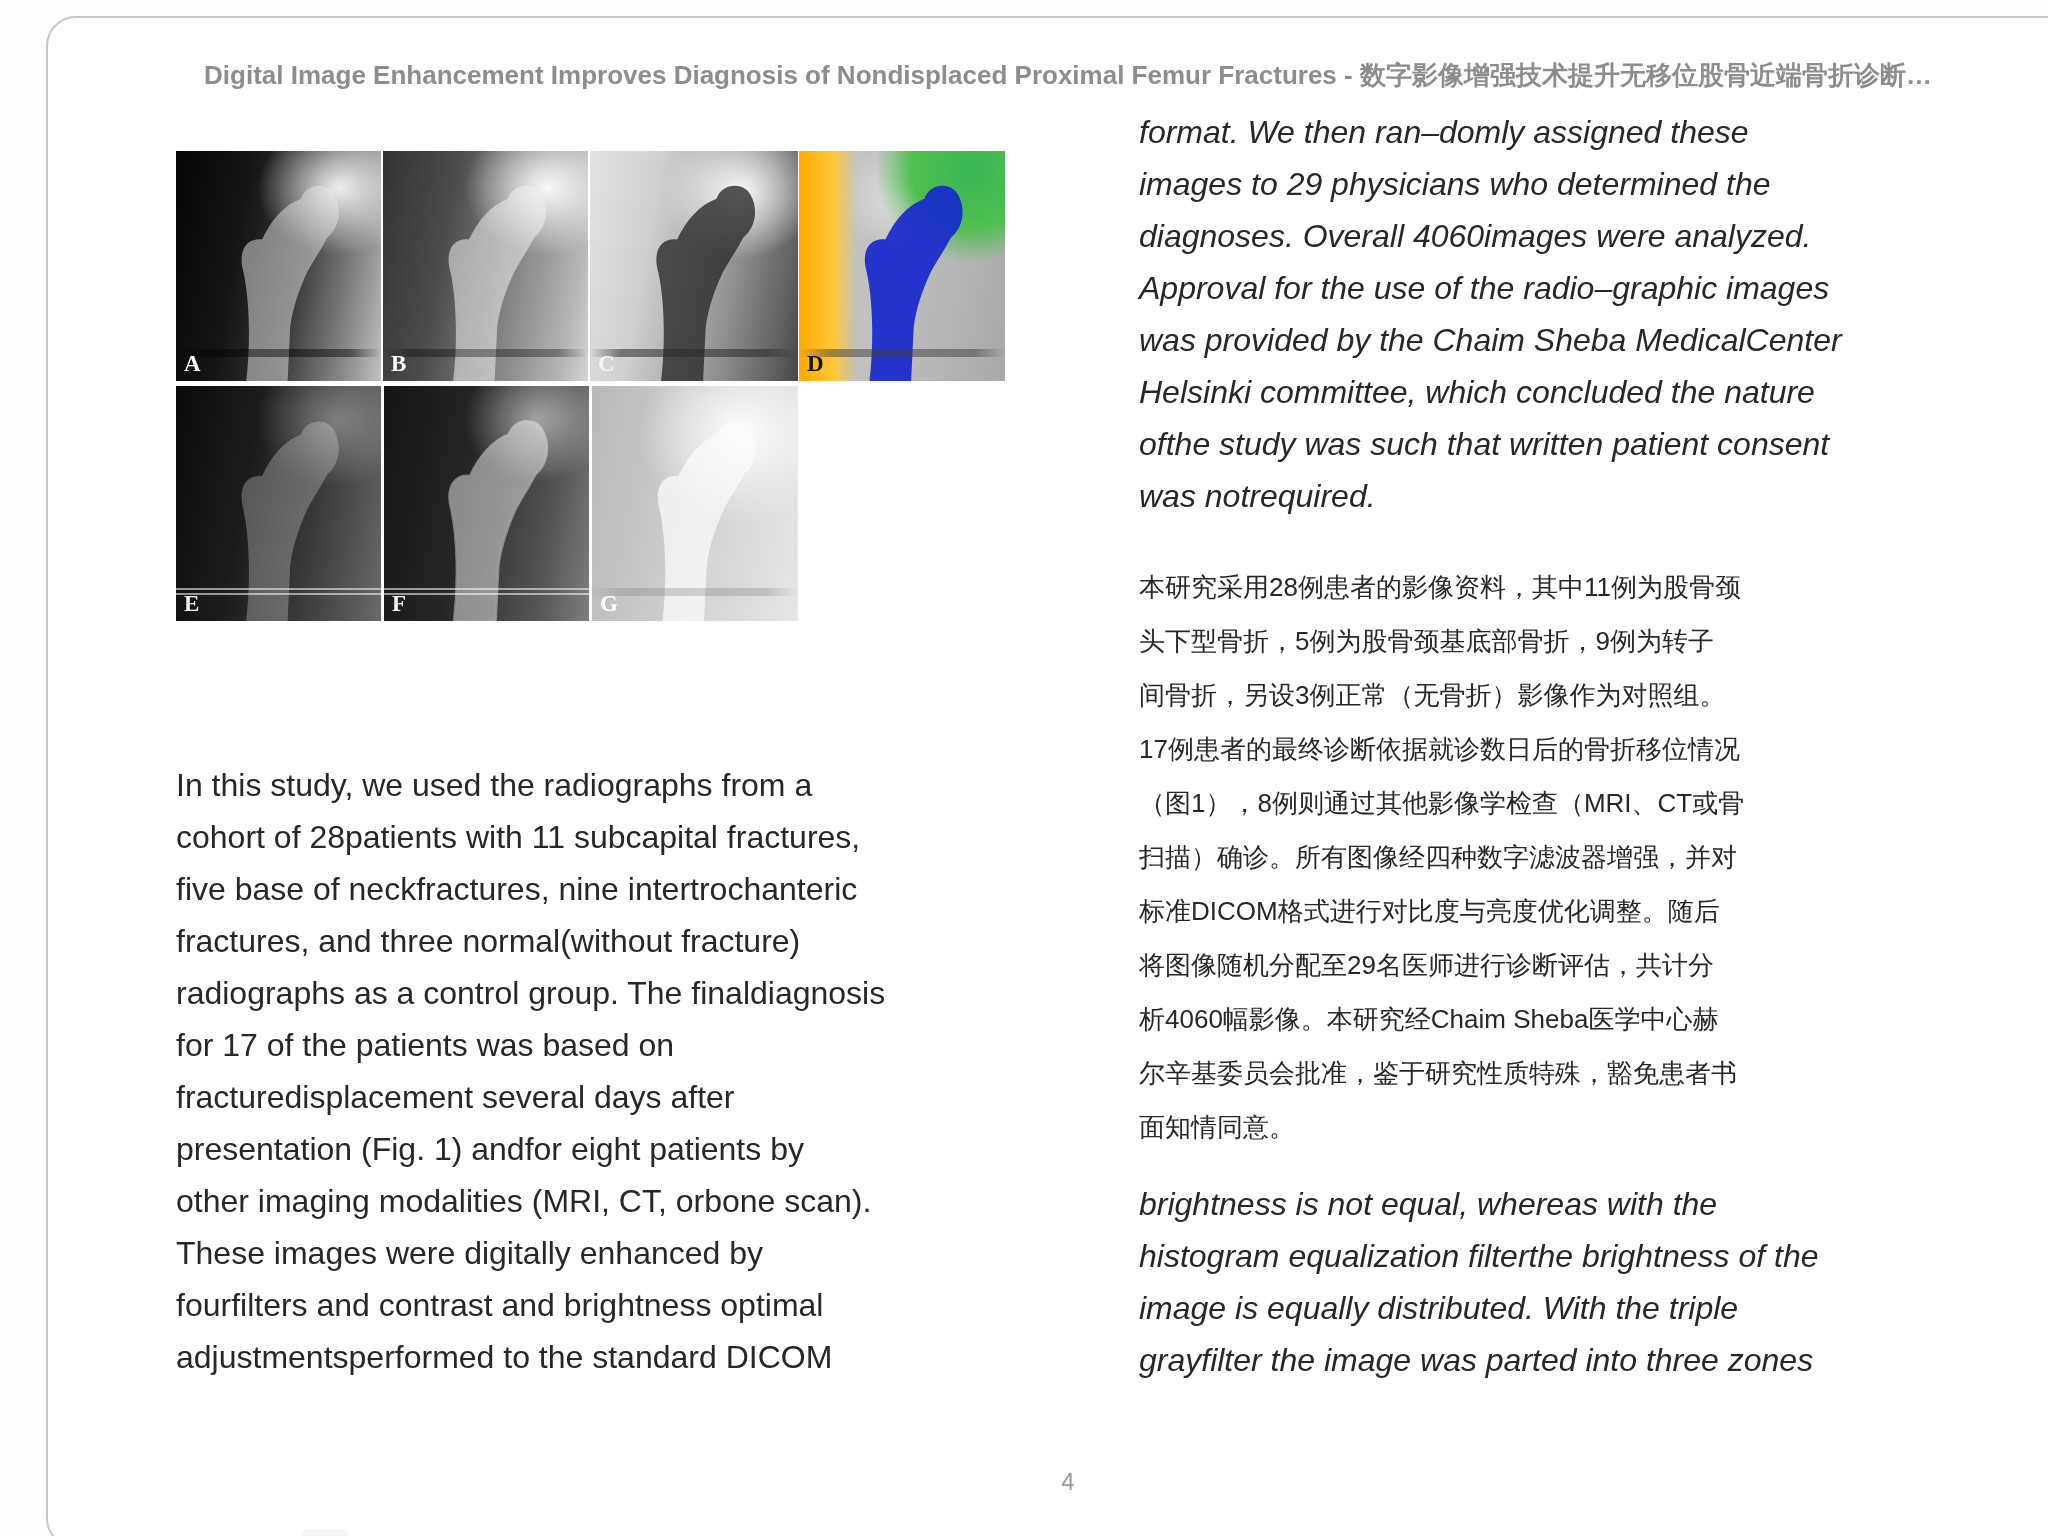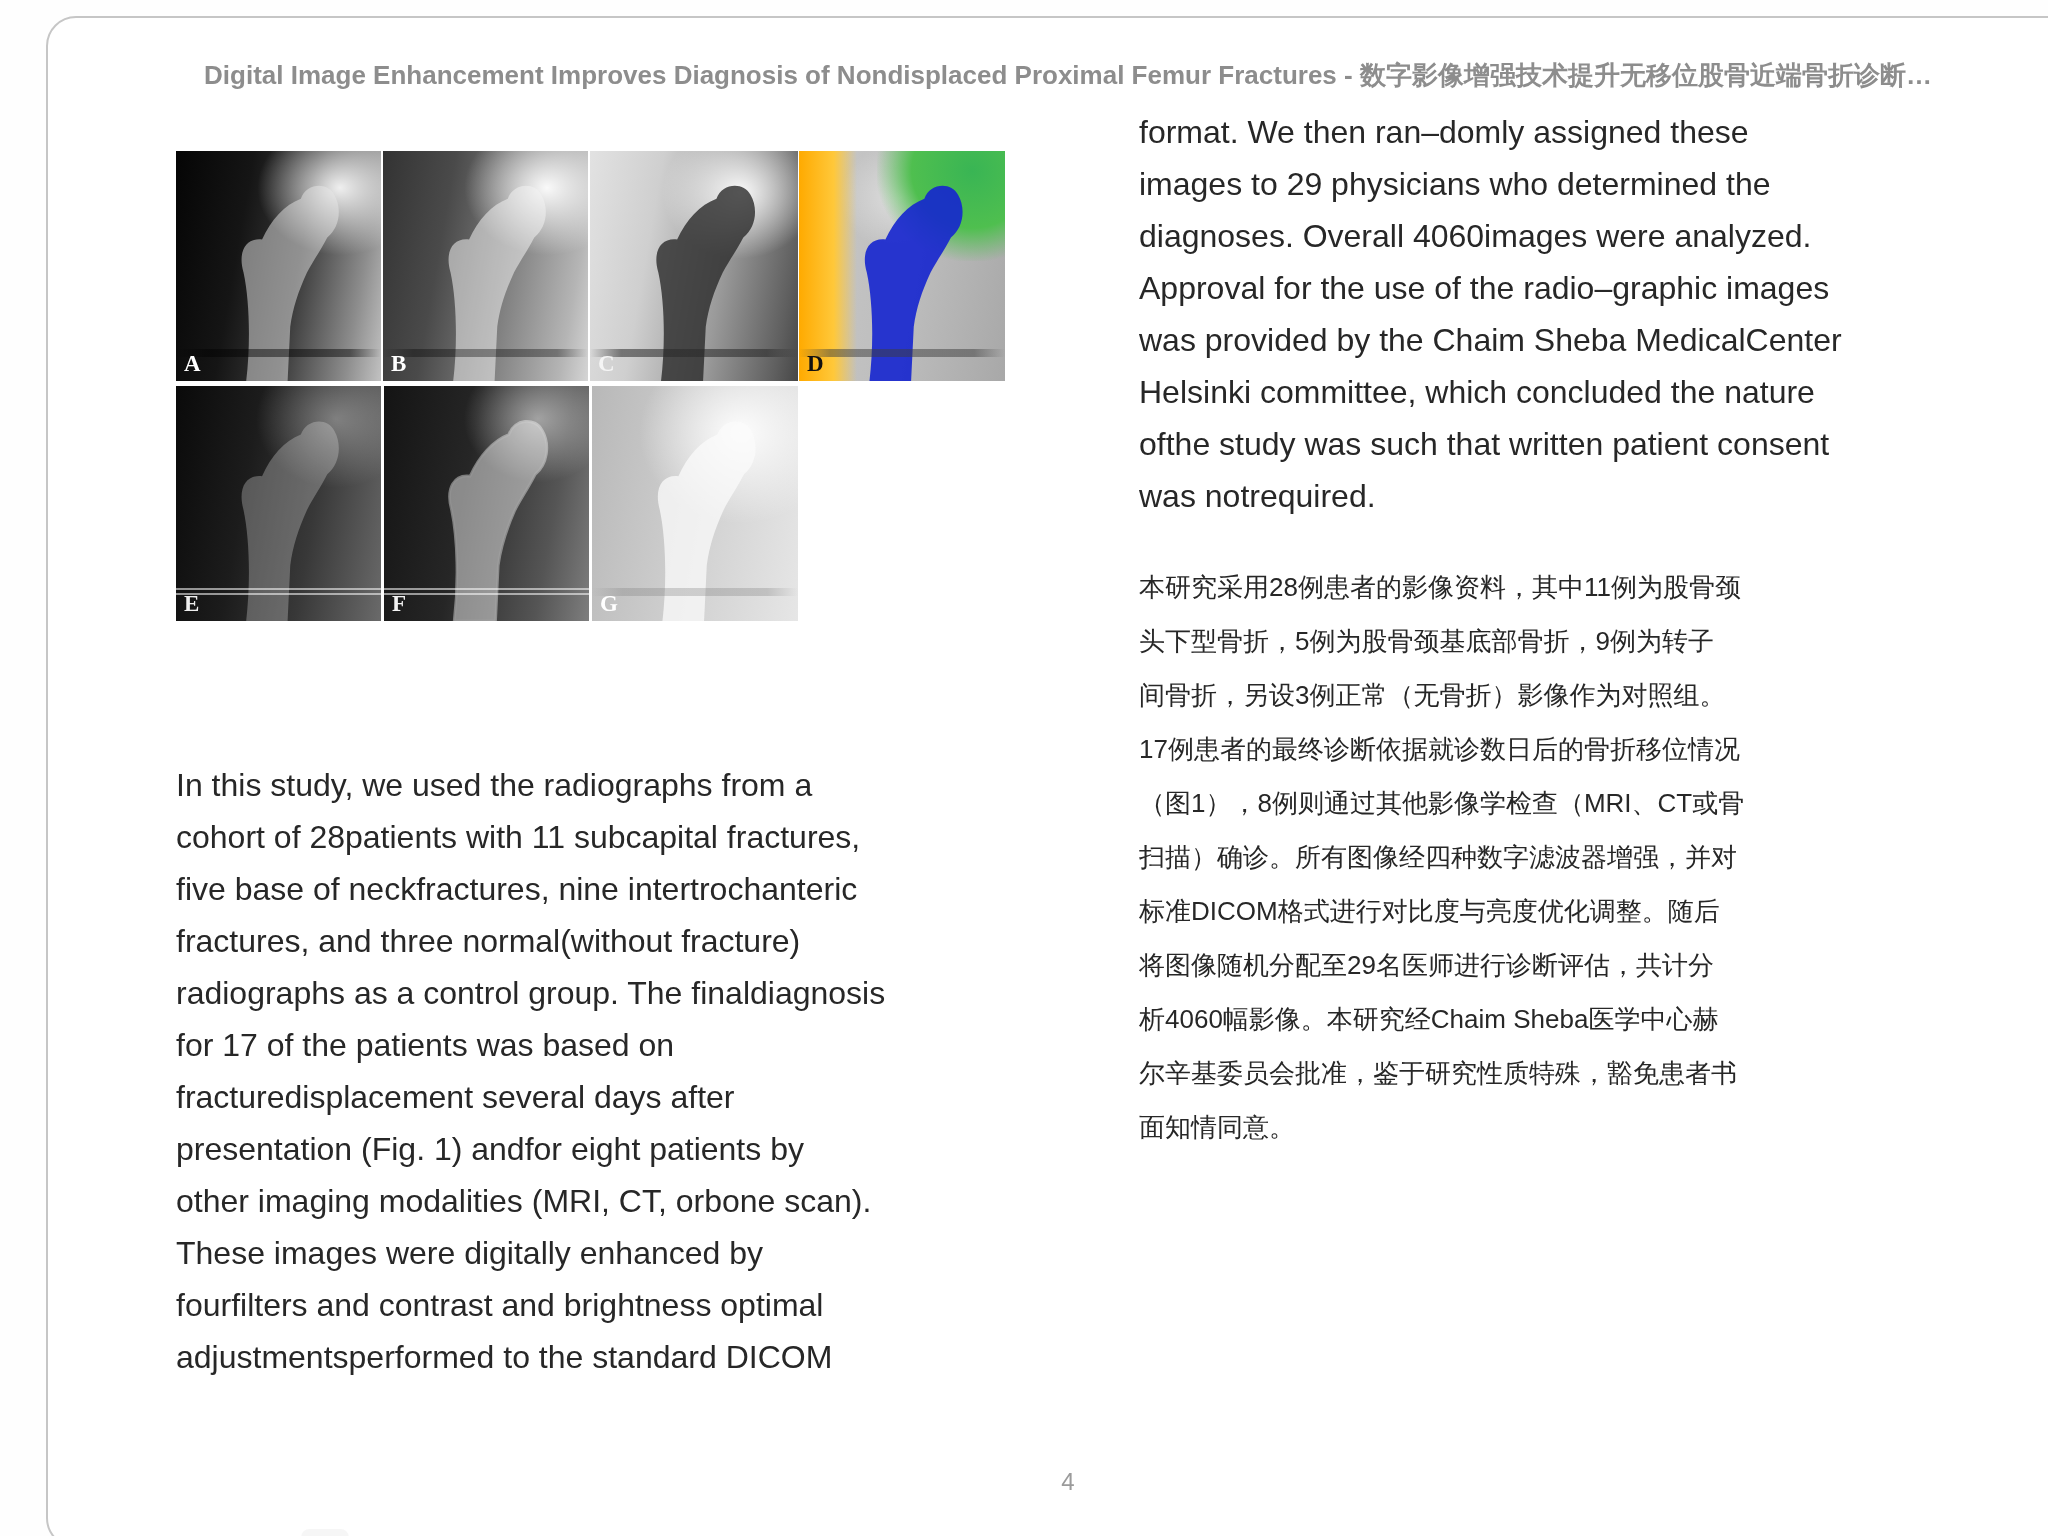--- a/index.html
+++ b/index.html
@@ -64,21 +64,21 @@
       --bone:#fbfbfb;--bop:.75;
       --line:linear-gradient(90deg,rgba(120,120,120,0),rgba(120,120,120,.3) 15%,rgba(120,120,120,.3) 85%,rgba(120,120,120,0));
       --lab:#ffffff;}
   
   .col{position:absolute;color:#272727;}
   .col p{margin:0;}
   .col-left{left:128px;top:741px;width:833px;}
   .col-right{left:1091px;top:88px;width:823px;}
   p.en{font-size:32px;line-height:52px;}
   p.zh{font-size:26px;line-height:54px;}
-  .col-right p.en{margin-bottom:38px;}
+  .col-right p.en{margin-bottom:38px;font-style:italic;}
   .col-right p.zh{margin-bottom:24px;}
   .pagenum{position:absolute;left:0;right:0;top:1450px;text-align:center;
            font-size:24px;color:#9b9b9b;}
   .pill{position:absolute;left:253px;top:1511px;width:48px;height:17px;border-radius:9px;
         background:#f6f6f6;}
 </style>
 </head>
 <body>
 
 <div class="page">
@@ -154,19 +154,20 @@
 
   </div>
 
   <div class="col col-left">
     <p class="en">In this study, we used the radiographs from a<br>cohort of 28patients with 11 subcapital fractures,<br>five base of neckfractures, nine intertrochanteric<br>fractures, and three normal(without fracture)<br>radiographs as a control group. The finaldiagnosis<br>for 17 of the patients was based on<br>fracturedisplacement several days after<br>presentation (Fig. 1) andfor eight patients by<br>other imaging modalities (MRI, CT, orbone scan).<br>These images were digitally enhanced by<br>fourfilters and contrast and brightness optimal<br>adjustmentsperformed to the standard DICOM</p>
   </div>
 
   <div class="col col-right">
     <p class="en">format. We then ran–domly assigned these<br>images to 29 physicians who determined the<br>diagnoses. Overall 4060images were analyzed.<br>Approval for the use of the radio–graphic images<br>was provided by the Chaim Sheba MedicalCenter<br>Helsinki committee, which concluded the nature<br>ofthe study was such that written patient consent<br>was notrequired.</p>
     <p class="zh">本研究采用28例患者的影像资料，其中11例为股骨颈<br>头下型骨折，5例为股骨颈基底部骨折，9例为转子<br>间骨折，另设3例正常（无骨折）影像作为对照组。<br>17例患者的最终诊断依据就诊数日后的骨折移位情况<br>（图1），8例则通过其他影像学检查（MRI、CT或骨<br>扫描）确诊。所有图像经四种数字滤波器增强，并对<br>标准DICOM格式进行对比度与亮度优化调整。随后<br>将图像随机分配至29名医师进行诊断评估，共计分<br>析4060幅影像。本研究经Chaim Sheba医学中心赫<br>尔辛基委员会批准，鉴于研究性质特殊，豁免患者书<br>面知情同意。</p>
+    <p class="en">brightness is not equal, whereas with the<br>histogram equalization filterthe brightness of the<br>image is equally distributed. With the triple<br>grayfilter the image was parted into three zones</p>
   </div>
 
   <div class="pagenum">4</div>
 
   <div class="pill"></div>
 
 </div>
 
 </body></html>

